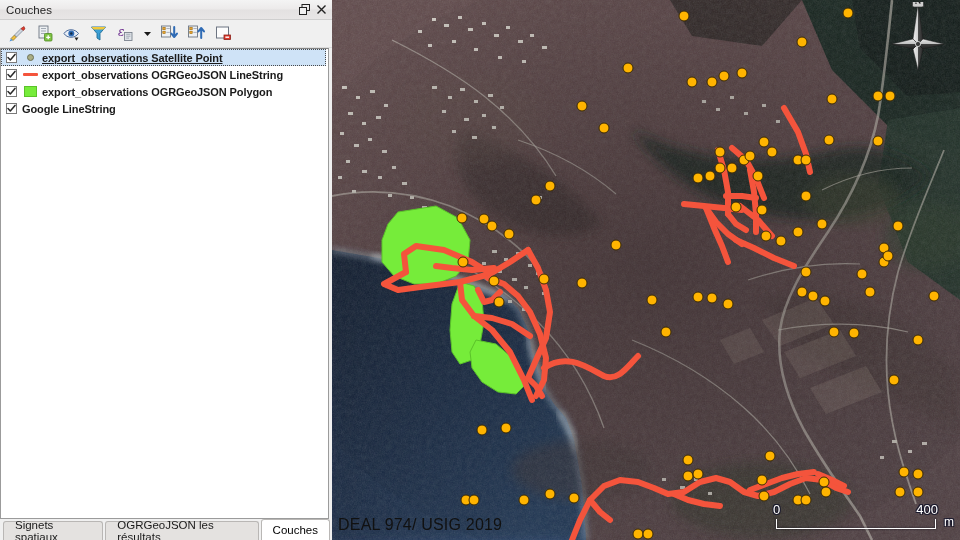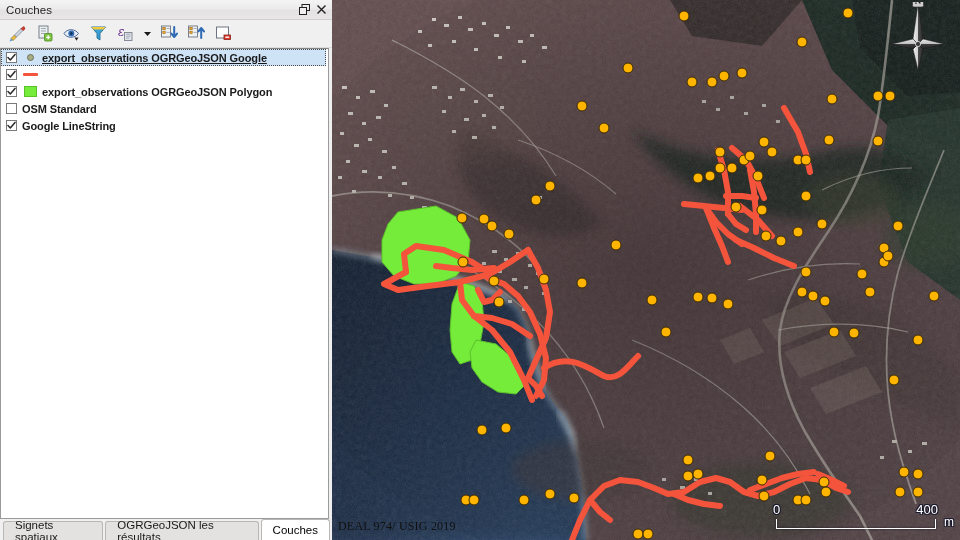--- a/index.html
+++ b/index.html
@@ -154,23 +154,23 @@
     text-shadow:-1px -1px 0 #1a1a2e,1px -1px 0 #1a1a2e,-1px 1px 0 #1a1a2e,1px 1px 0 #1a1a2e;}
   #scalebar .bar{
     position:absolute;left:0;right:14px;top:17px;height:10px;
     border:1.5px solid #fff;border-top:none;
     box-sizing:border-box;
     filter:drop-shadow(0 0 1px #12121e);
   }
   
   #attrib{
     position:absolute;left:6px;bottom:6px;
-    font-size:12px;color:#111;
+    font-size:16px;color:#111;
     letter-spacing:0.2px;
-    font-family:Liberation Serif, serif;
+    font-family:Liberation Sans, sans-serif;
   }
   
   #compass{position:absolute;right:8px;top:2px;width:68px;height:72px;}
 </style>
 </head>
 <body>
 
 <div id="app">
 
   <div id="panel">
@@ -273,47 +273,43 @@
     <div id="layer-tree">
         <div class="lyr sel">
           <div class="ck">
             <svg width="9" height="9" viewBox="0 0 9 9">
               <path d="M1 4.6 L3.3 7 L8 1.4" fill="none" stroke="#2a2a2a" stroke-width="1.5" stroke-linecap="round" stroke-linejoin="round"></path>
             </svg>
           </div>
           <div class="sym">
             <span class="dotpt"></span>
           </div>
-          <span class="lname">export_observations OGRGeoJSON Google</span>
+          <span class="lname">export_observations Satellite Point</span>
         </div>
         <div class="lyr">
           <div class="ck">
             <svg width="9" height="9" viewBox="0 0 9 9">
               <path d="M1 4.6 L3.3 7 L8 1.4" fill="none" stroke="#2a2a2a" stroke-width="1.5" stroke-linecap="round" stroke-linejoin="round"></path>
             </svg>
           </div>
           <div class="sym">
             <span class="lineSym"></span>
           </div>
+          <span class="lname">export_observations OGRGeoJSON LineString</span>
         </div>
         <div class="lyr">
           <div class="ck">
             <svg width="9" height="9" viewBox="0 0 9 9">
               <path d="M1 4.6 L3.3 7 L8 1.4" fill="none" stroke="#2a2a2a" stroke-width="1.5" stroke-linecap="round" stroke-linejoin="round"></path>
             </svg>
           </div>
           <div class="sym">
             <span class="polySym"></span>
           </div>
           <span class="lname">export_observations OGRGeoJSON Polygon</span>
-        </div>
-        <div class="lyr">
-          <div class="ck"></div>
-          <div class="sym none"></div>
-          <span class="lname">OSM Standard</span>
         </div>
         <div class="lyr">
           <div class="ck">
             <svg width="9" height="9" viewBox="0 0 9 9">
               <path d="M1 4.6 L3.3 7 L8 1.4" fill="none" stroke="#2a2a2a" stroke-width="1.5" stroke-linecap="round" stroke-linejoin="round"></path>
             </svg>
           </div>
           <div class="sym none"></div>
           <span class="lname">Google LineString</span>
         </div>

